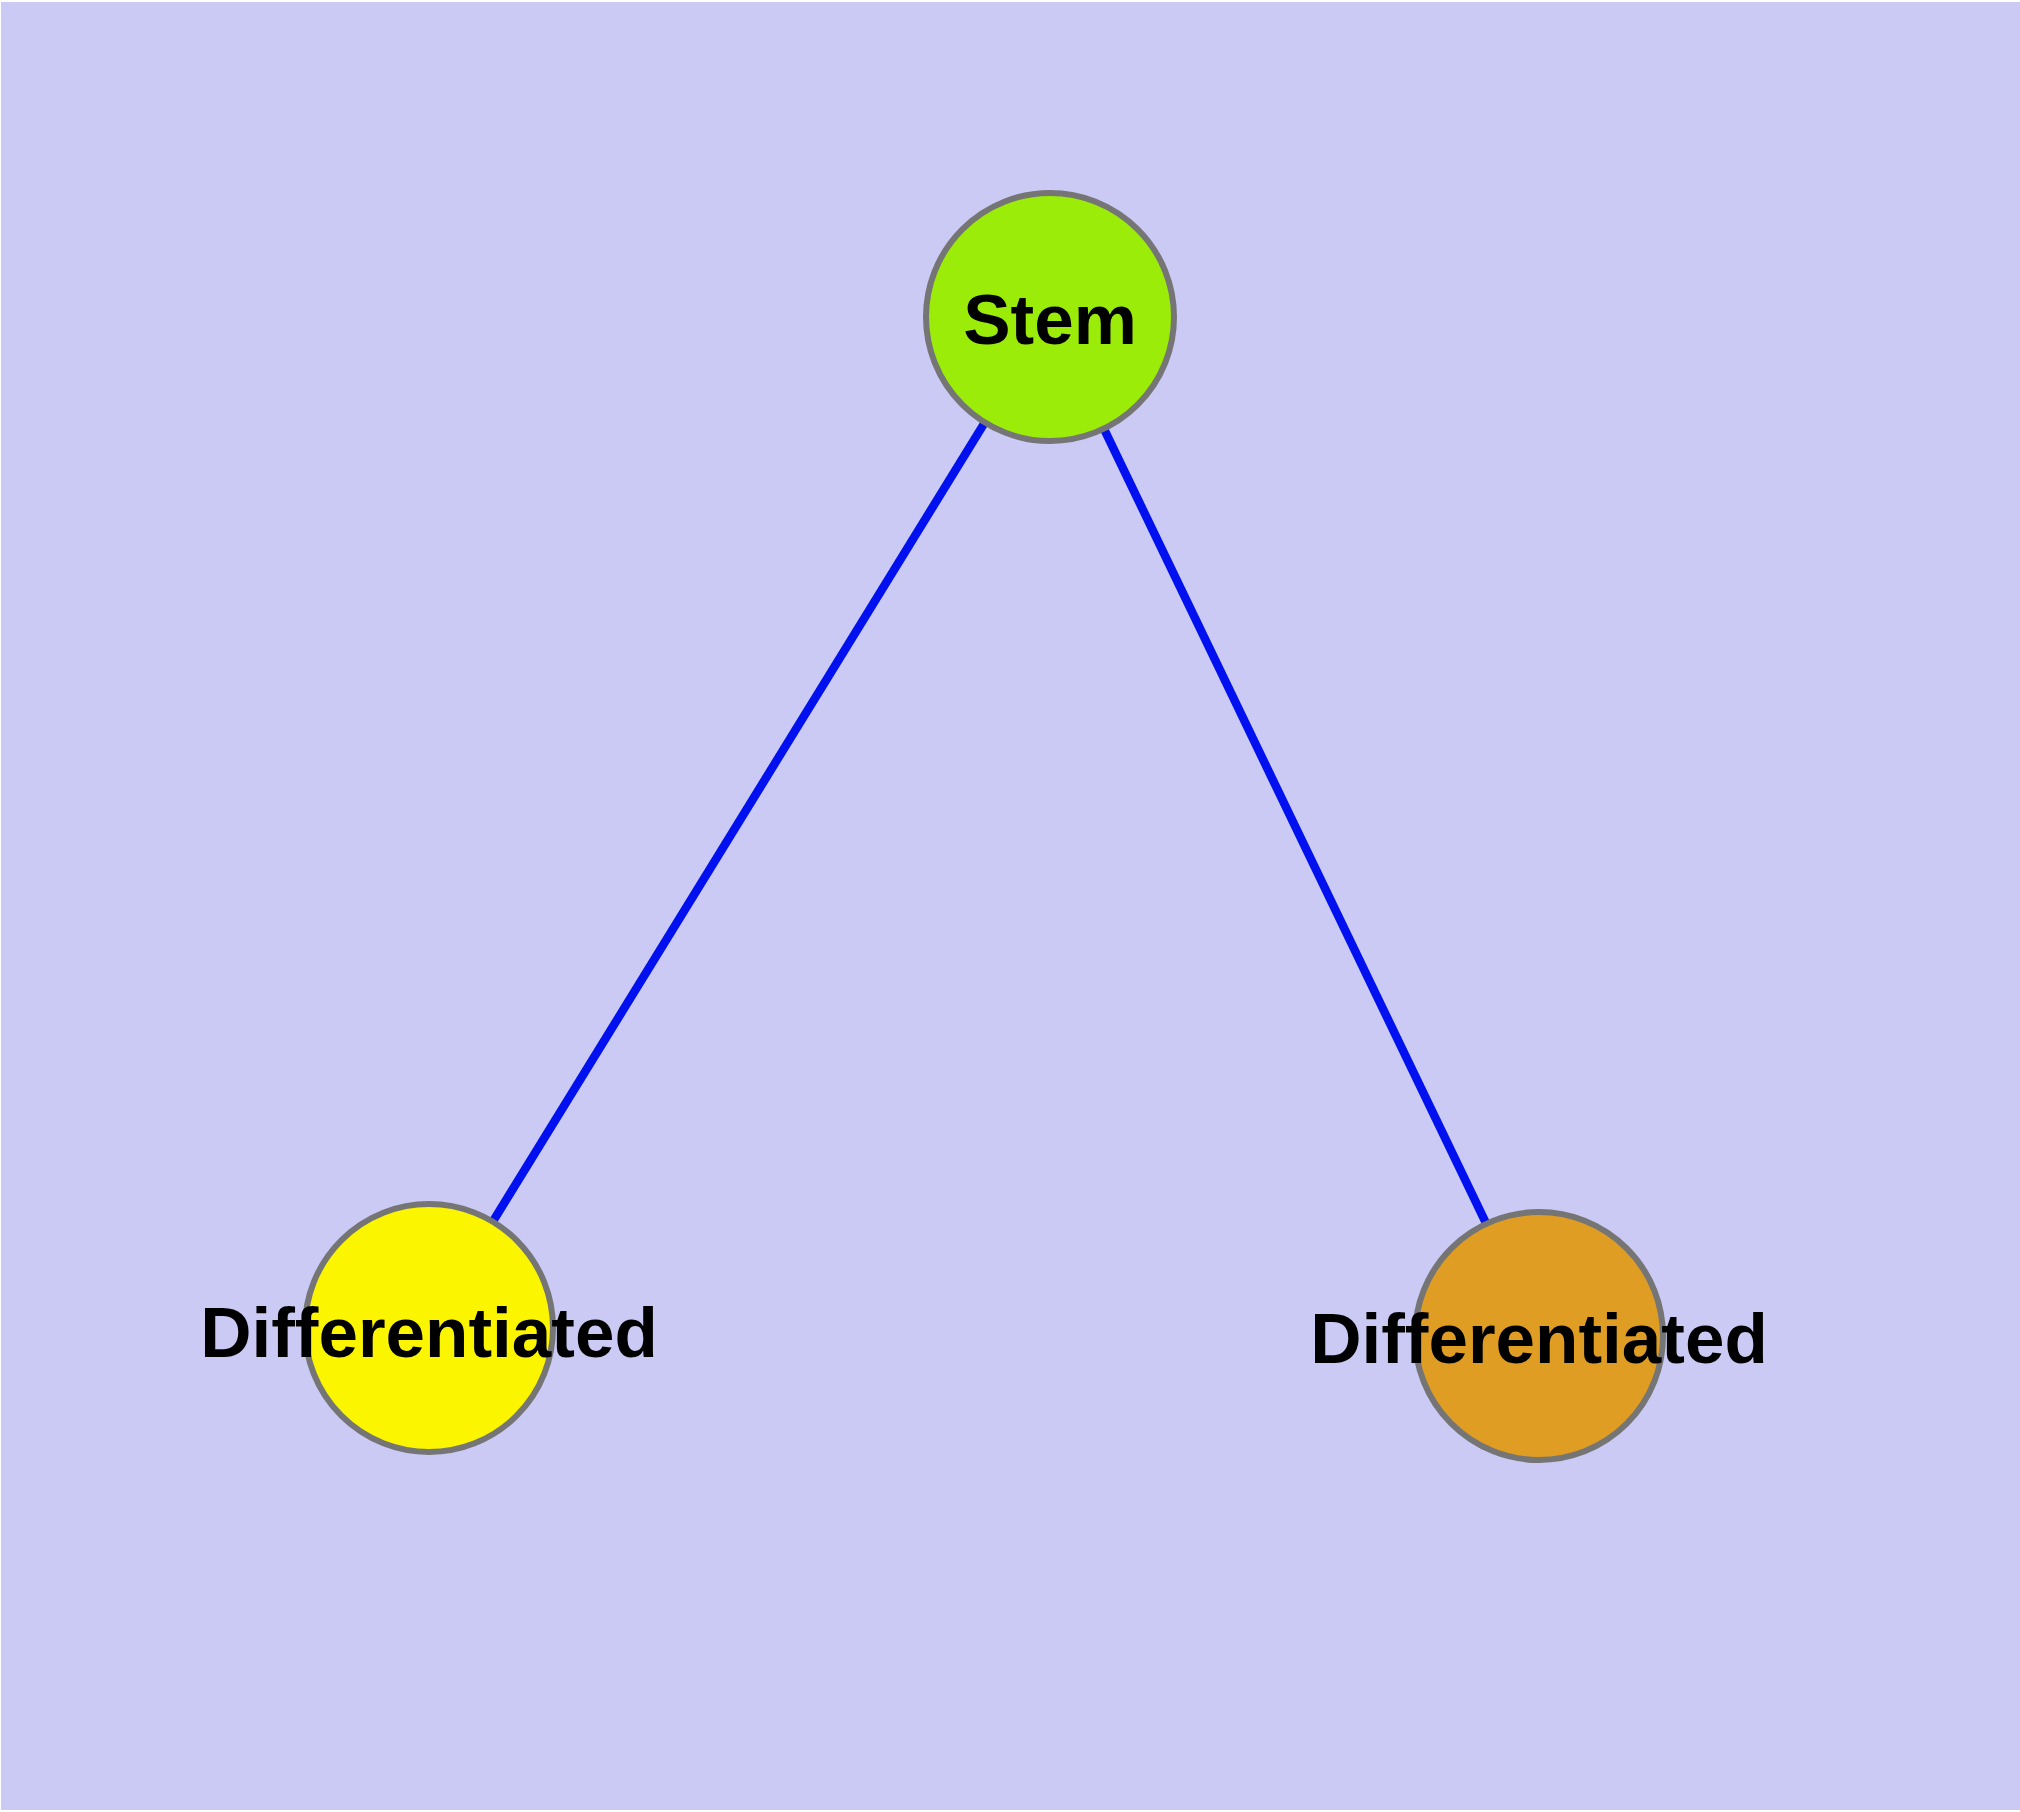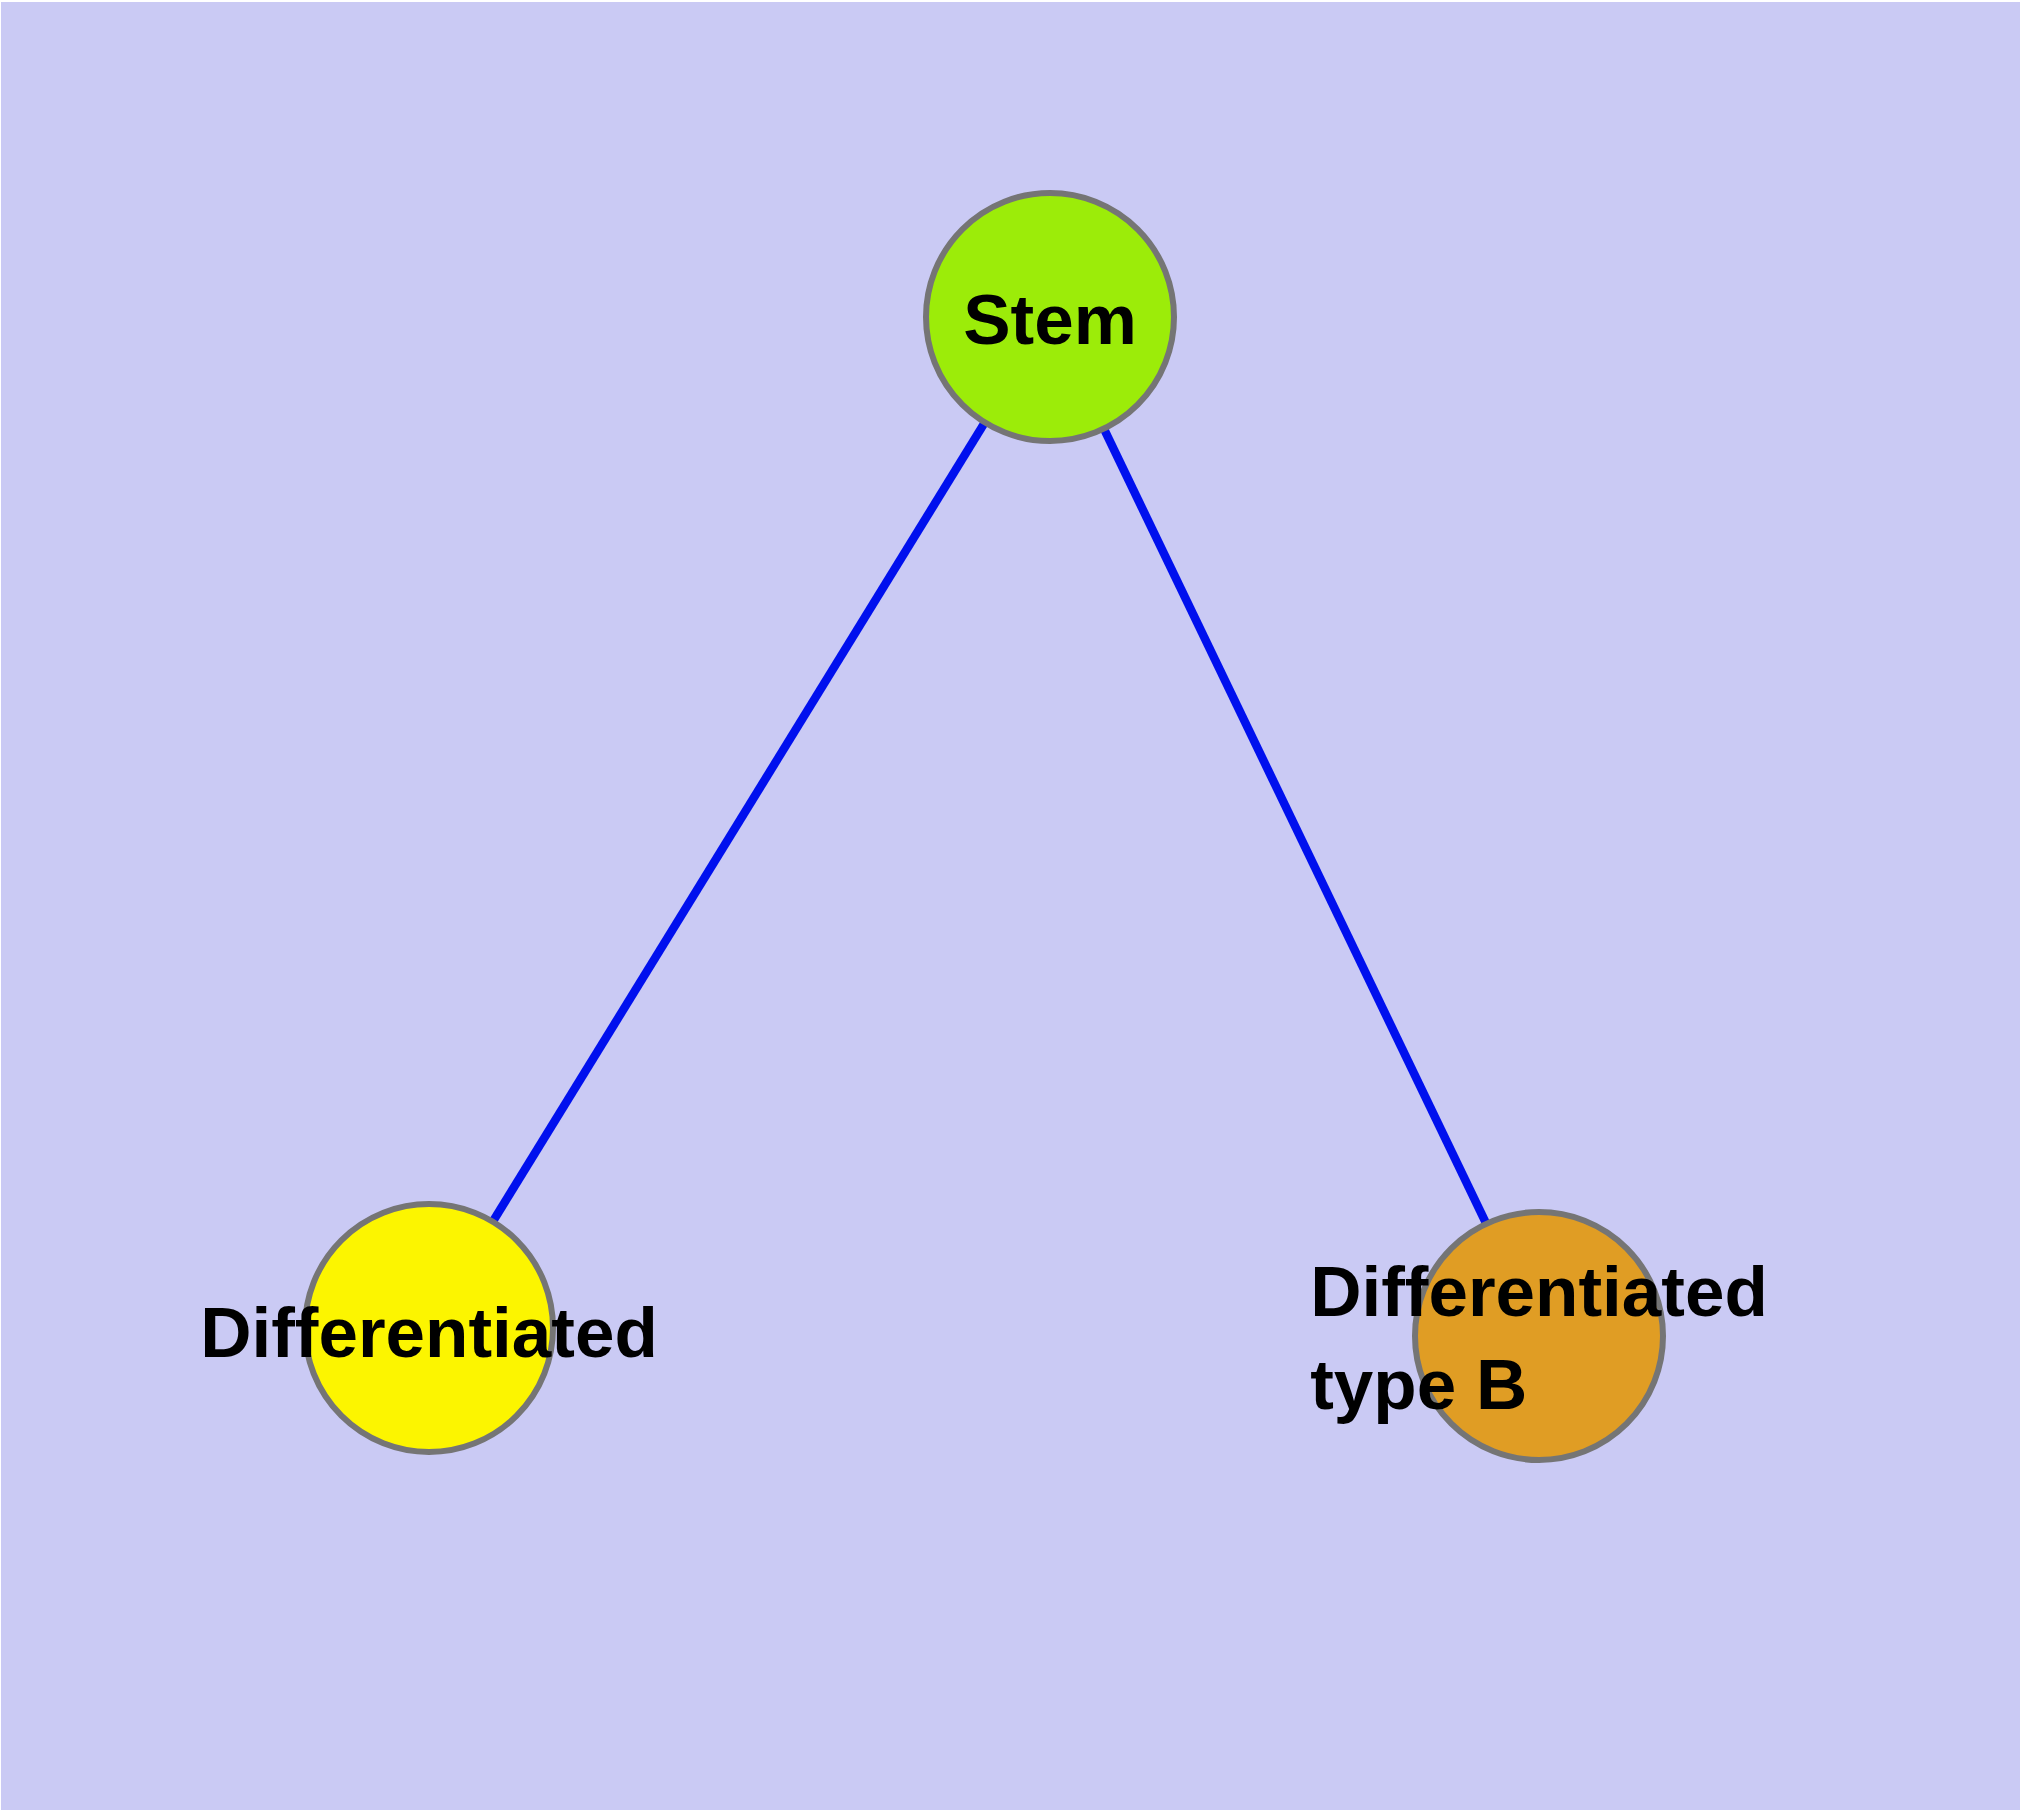--- a/index.html
+++ b/index.html
@@ -41,21 +41,21 @@
   .node.stem   { left: 922px; top: 188px;  background: var(--stem-fill,   #9cec09); }
   .node.type-a { left: 301px;  top: 1199px; background: var(--type-a-fill, #fcf500); }
   .node.type-b { left: 1411px; top: 1207px; background: var(--type-b-fill, #e09d24); }
   .node-label {
     position: absolute;
     transform: translate(-50%, -50%);
     color: var(--label-text, #000000);
     font-weight: bold;
     font-size: 71px;
     line-height: 93px;
-    text-align: left;
+    text-align: right;
     white-space: nowrap;
   }
   .node-label.stem-label   { left: 1049px; top: 317px;  }
   .node-label.type-a-label { left: 428px;  top: 1330px; }
   .node-label.type-b-label { left: 1538px; top: 1336px; }
 </style>
 </head>
 <body>
 
 <div class="canvas">
@@ -72,17 +72,16 @@
   <div class="node-label stem-label">
     <div>Stem</div>
   </div>
 
   <div class="node-label type-a-label">
     <div>Differentiated</div>
   </div>
 
   <div class="node-label type-b-label">
     <div>Differentiated</div>
-    <div>type B</div>
   </div>
 
 </div>
 
 
 </body></html>

